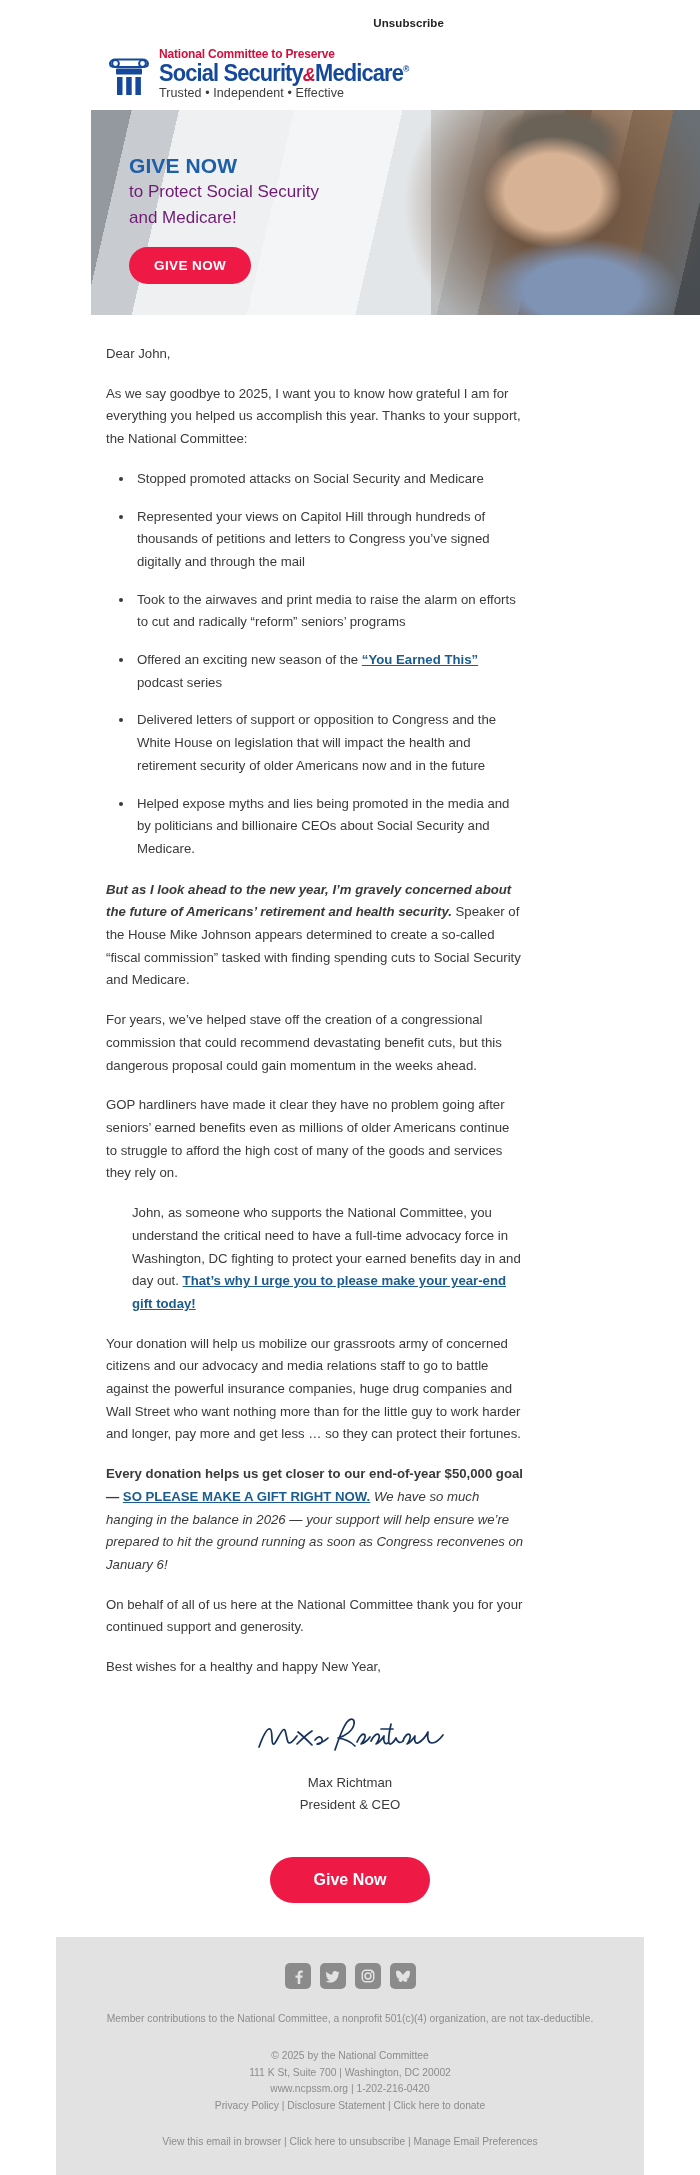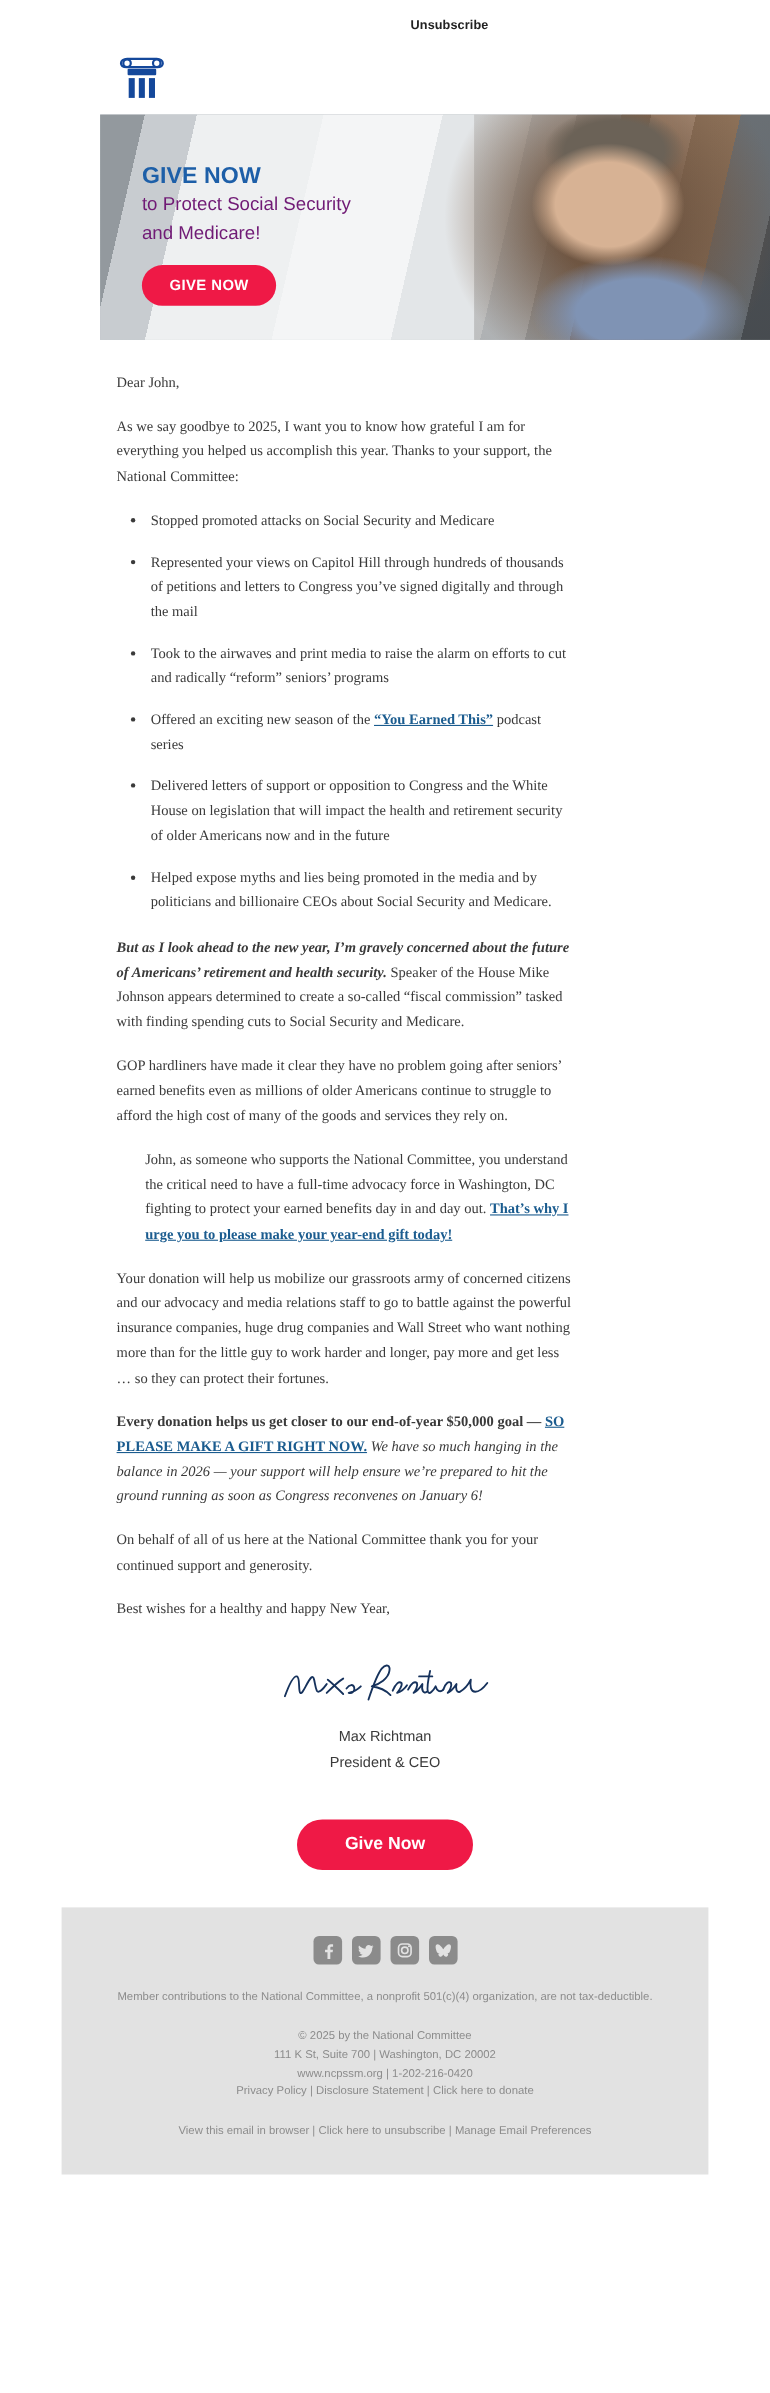--- a/index.html
+++ b/index.html
@@ -100,21 +100,20 @@
     text-decoration: none; border: 0; cursor: pointer;
     font-family: "Liberation Sans", sans-serif;
   }
 
   
   .body-copy {
     padding: 28px 120px 6px 50px;
     font-size: 13.2px;
     line-height: 1.72;
     color: #3a3a3a;
-    font-family: Liberation Serif, serif;
   }
   .body-copy p { margin: 0 0 17px 0; }
   .body-copy ul {
     margin: 2px 0 18px 0;
     padding-left: 28px;
   }
   .body-copy li { margin-bottom: 15px; padding-left: 3px; }
   .body-copy li:last-child { margin-bottom: 4px; }
 
   .indented { margin-left: 26px !important; }
@@ -181,20 +180,25 @@
         <g fill="#14489b">
           <path d="M4 9.5c0-2.2 2.2-4 5.5-4h27c3.3 0 5.5 1.8 5.5 4s-2.2 3.6-5.2 3.6H9.2C6.2 13.1 4 11.7 4 9.5z" fill="none" stroke="#14489b" stroke-width="2"></path>
           <circle cx="9.5" cy="9.5" r="3.4" fill="none" stroke="#14489b" stroke-width="2"></circle>
           <circle cx="36.5" cy="9.5" r="3.4" fill="none" stroke="#14489b" stroke-width="2"></circle>
           <rect x="10" y="14.5" width="26" height="6" rx="1"></rect>
           <rect x="11" y="23" width="5.5" height="18"></rect>
           <rect x="20.2" y="23" width="5.5" height="18"></rect>
           <rect x="29.4" y="23" width="5.5" height="18"></rect>
         </g>
       </svg>
+      <div class="logo-text">
+        <div class="logo-l1">National Committee to Preserve</div>
+        <div class="logo-l2"><span>Social Security</span><span class="amp">&amp;</span><span>Medicare</span><span class="reg">®</span></div>
+        <div class="logo-l3">Trusted • Independent • Effective</div>
+      </div>
     </div>
   </div>
 
   <div class="hero">
     <div class="hero-photo"></div>
     <div class="hero-inner">
       <div class="hero-h">GIVE NOW</div>
       <div class="hero-sub">to Protect Social Security</div>
       <div class="hero-sub">and Medicare!</div>
       <a class="hero-btn" href="#">GIVE NOW</a>
@@ -210,20 +214,21 @@
       <li>Stopped promoted attacks on Social Security and Medicare</li>
       <li>Represented your views on Capitol Hill through hundreds of thousands of petitions and letters to Congress you’ve signed digitally and through the mail</li>
       <li>Took to the airwaves and print media to raise the alarm on efforts to cut and radically “reform” seniors’ programs</li>
       <li><span>Offered an exciting new season of the </span><a class="inline-link" href="#">“You Earned This”</a><span> podcast series</span></li>
       <li>Delivered letters of support or opposition to Congress and the White House on legislation that will impact the health and retirement security of older Americans now and in the future</li>
       <li>Helped expose myths and lies being promoted in the media and by politicians and billionaire CEOs about Social Security and Medicare.</li>
     </ul>
 
     <p><span class="bi">But as I look ahead to the new year, I’m gravely concerned about the future of Americans’ retirement and health security.</span><span> Speaker of the House Mike Johnson appears determined to create a so-called “fiscal commission” tasked with finding spending cuts to Social Security and Medicare.</span></p>
 
+    <p>For years, we’ve helped stave off the creation of a congressional commission that could recommend devastating benefit cuts, but this dangerous proposal could gain momentum in the weeks ahead.</p>
 
     <p>GOP hardliners have made it clear they have no problem going after seniors’ earned benefits even as millions of older Americans continue to struggle to afford the high cost of many of the goods and services they rely on.</p>
 
     <p class="indented"><span>John, as someone who supports the National Committee, you understand the critical need to have a full-time advocacy force in Washington, DC fighting to protect your earned benefits day in and day out. </span><a class="inline-link" href="#">That’s why I urge you to please make your year-end gift today!</a></p>
 
     <p>Your donation will help us mobilize our grassroots army of concerned citizens and our advocacy and media relations staff to go to battle against the powerful insurance companies, huge drug companies and Wall Street who want nothing more than for the little guy to work harder and longer, pay more and get less … so they can protect their fortunes.</p>
 
     <p><span class="b">Every donation helps us get closer to our end-of-year $50,000 goal — </span><a class="inline-link" href="#">SO PLEASE MAKE A GIFT RIGHT NOW.</a><span class="i"> We have so much hanging in the balance in 2026 — your support will help ensure we’re prepared to hit the ground running as soon as Congress reconvenes on January 6!</span></p>
 
     <p>On behalf of all of us here at the National Committee thank you for your continued support and generosity.</p>

